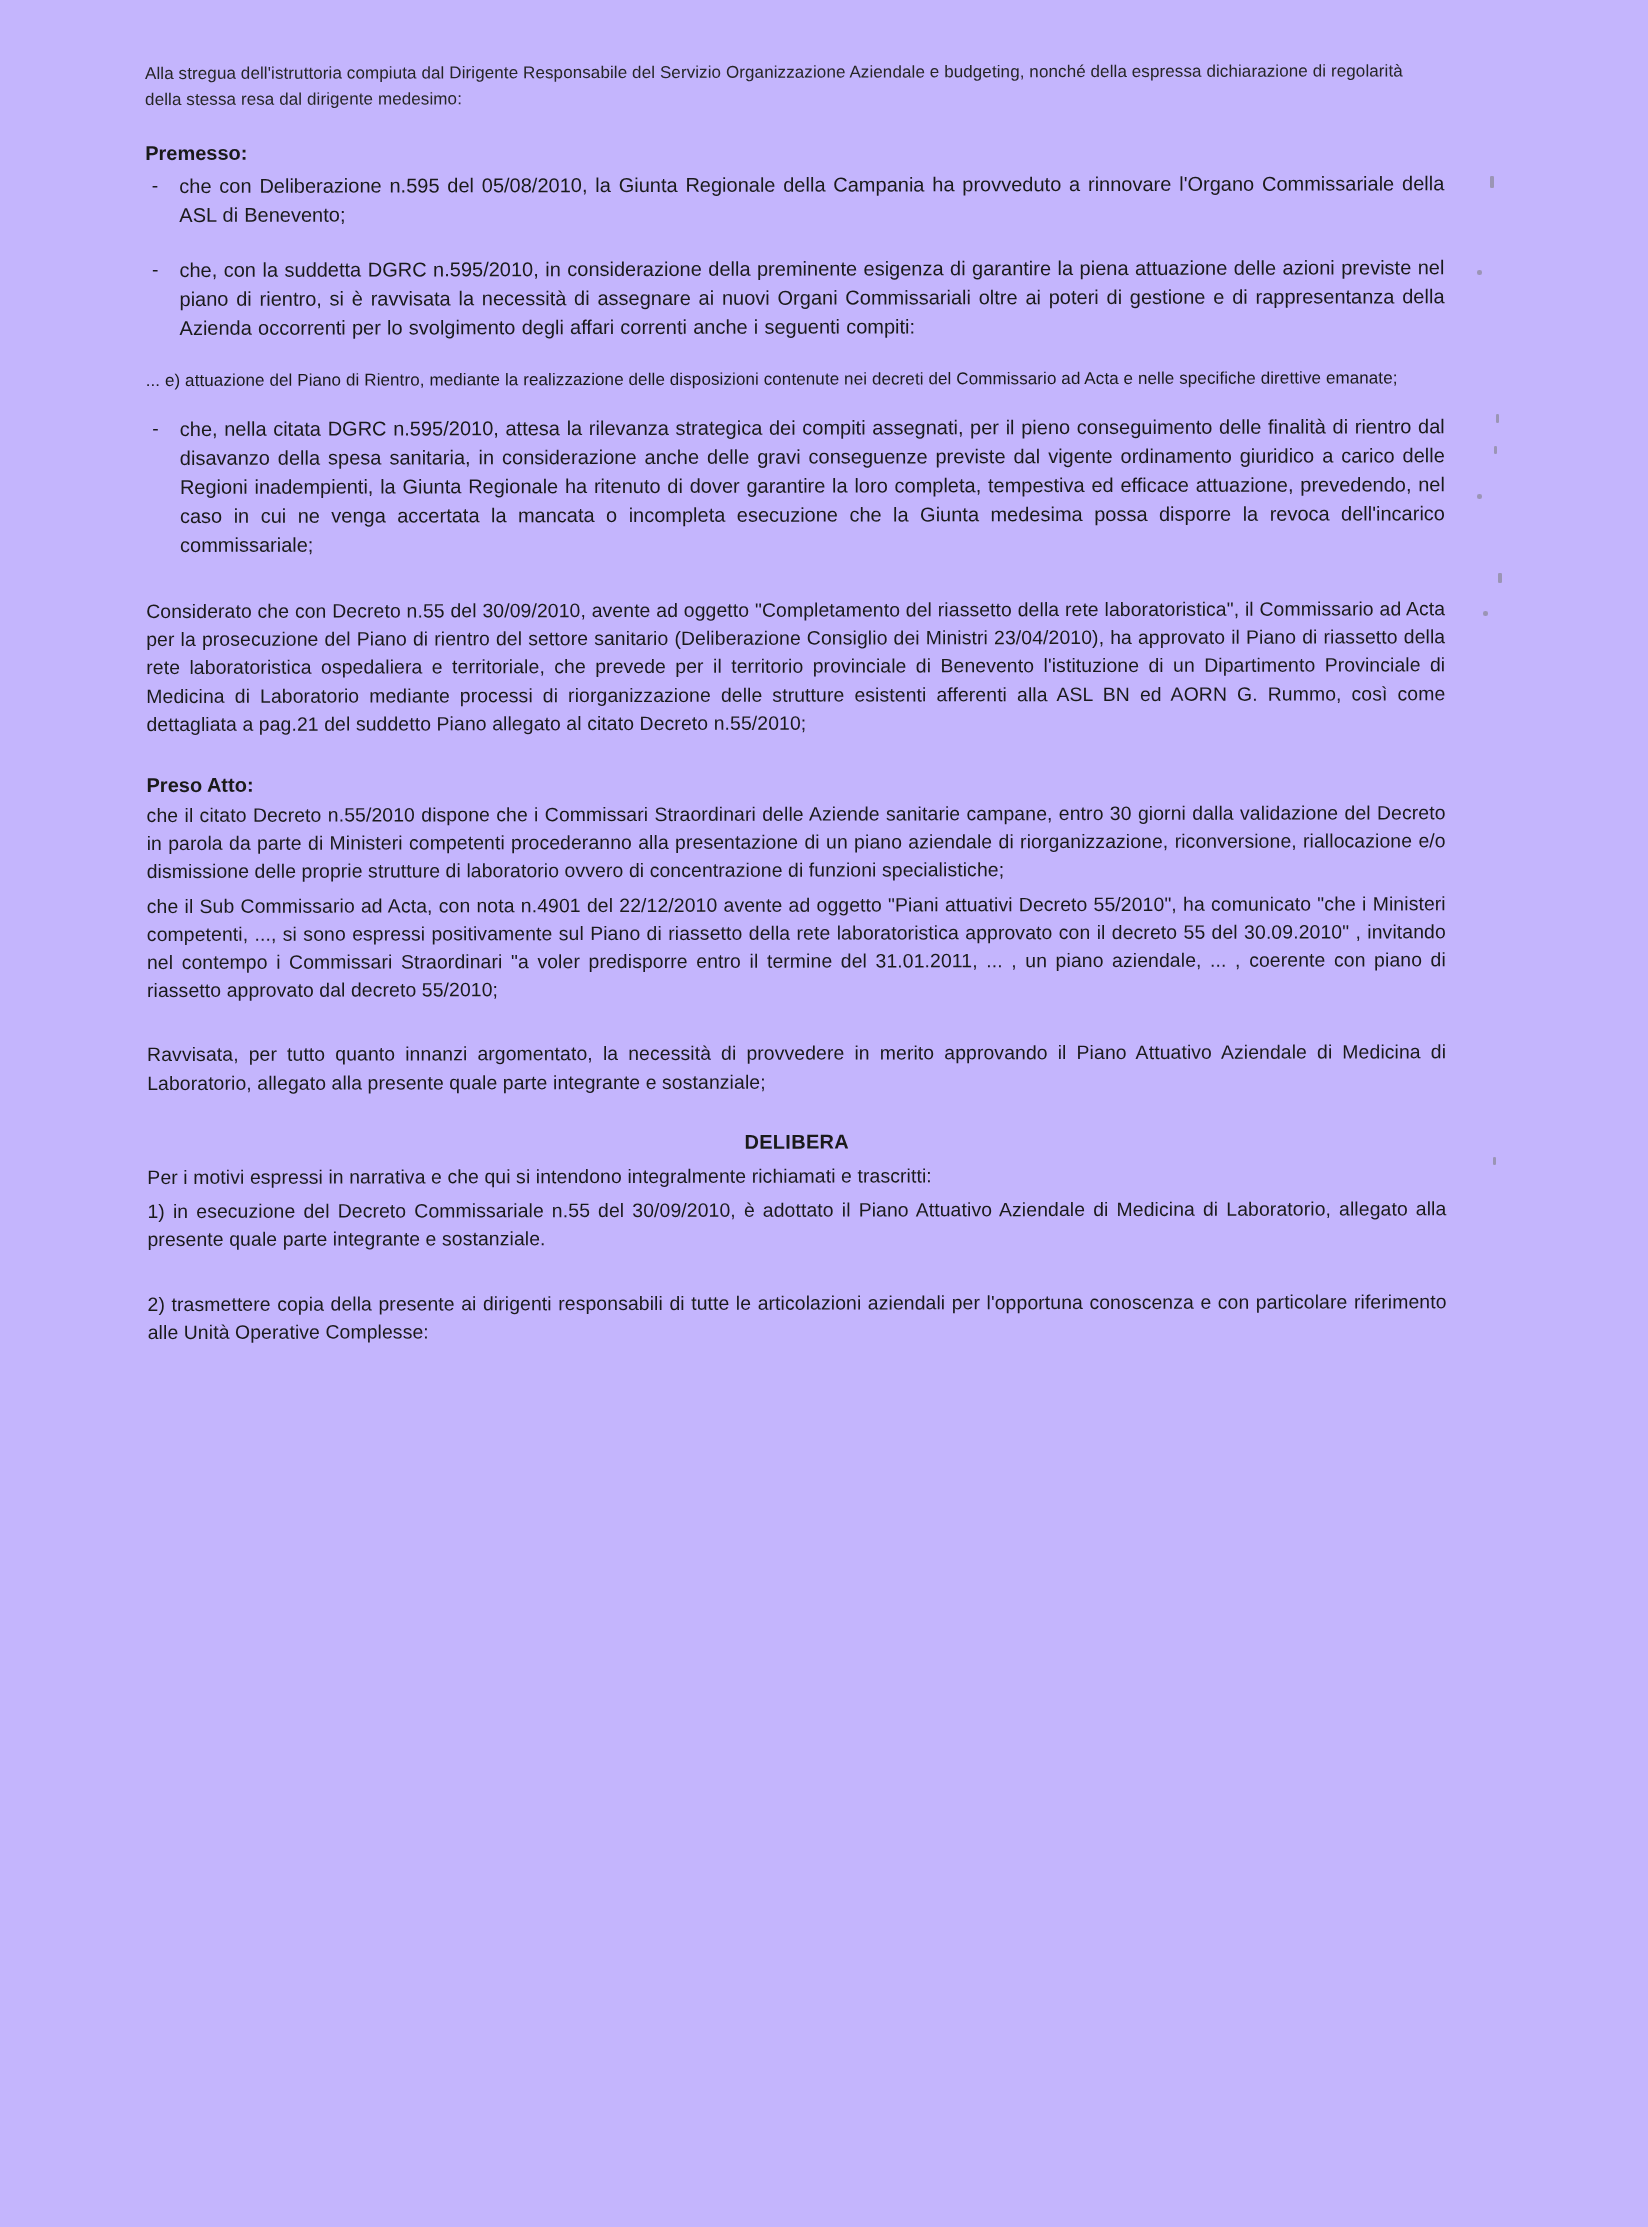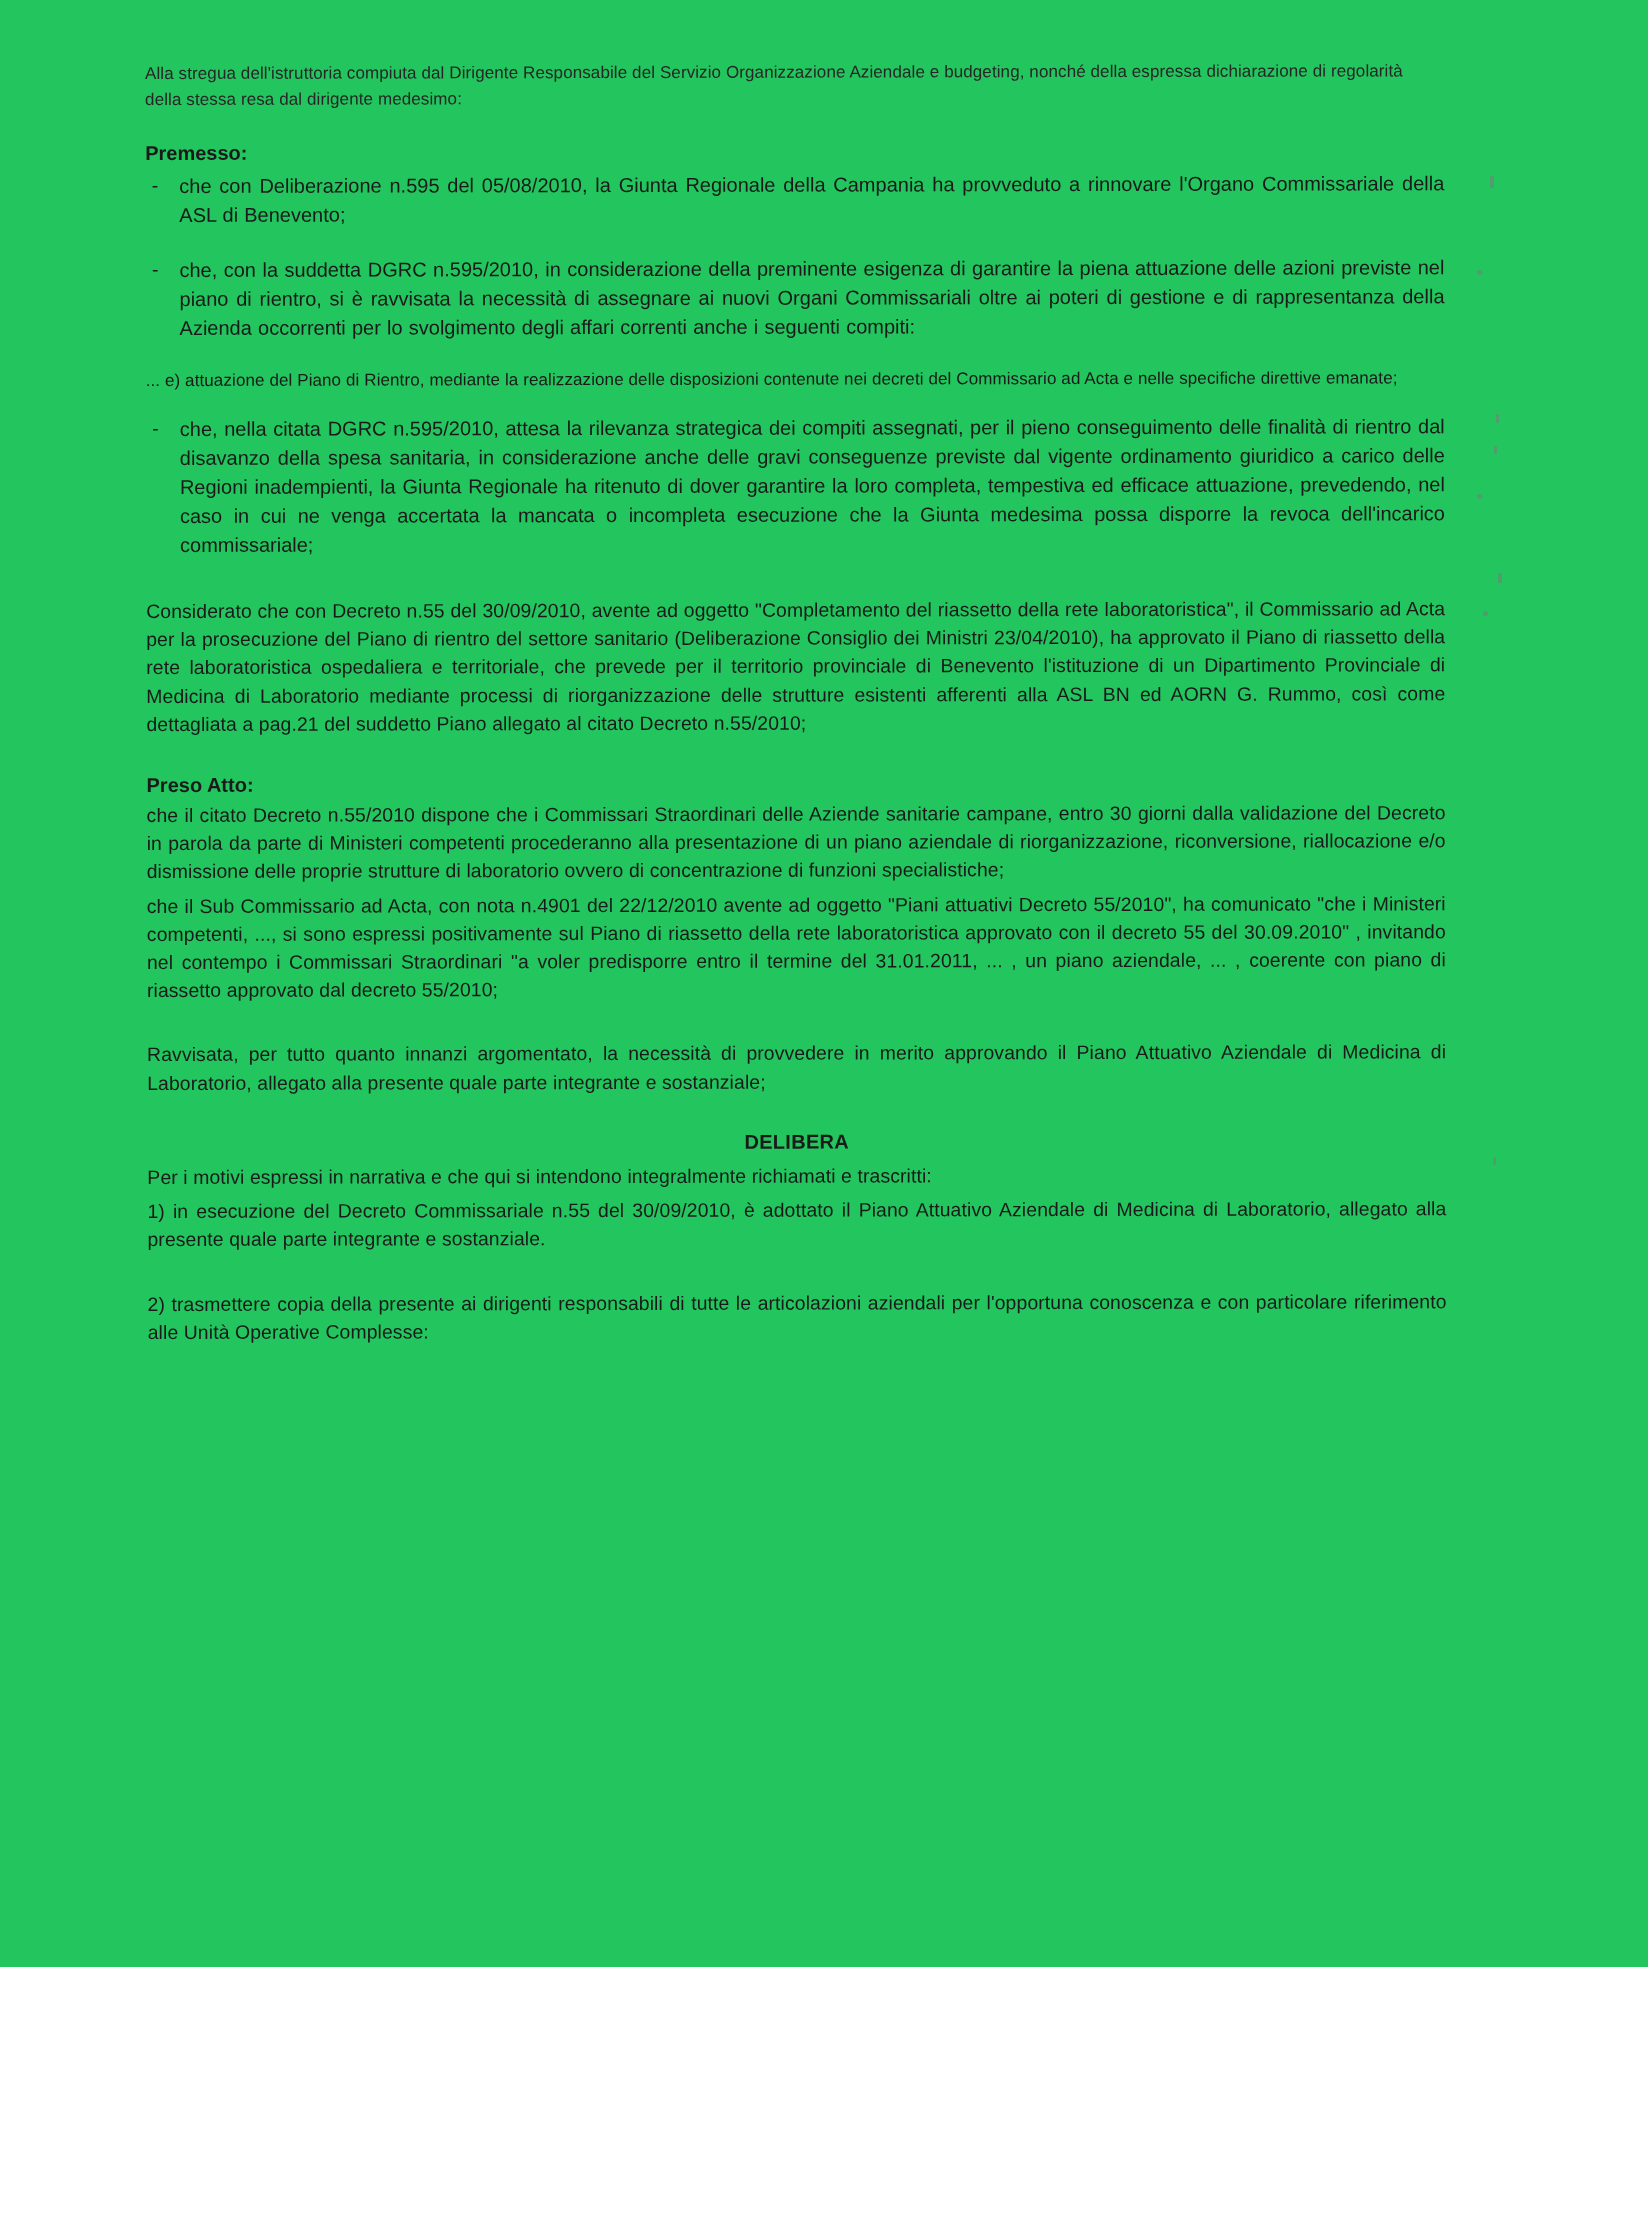--- a/index.html
+++ b/index.html
@@ -12,22 +12,22 @@
     height: 2227px;
     font-family: "Liberation Sans", sans-serif;
     color: #1a1a1a;
     position: relative;
     overflow: hidden;
   }
   .page {
     position: absolute;
     left: 0; top: 0;
     width: 1648px;
-    height: 1967px;
-    background: #22c55e;
+    height: 2227px;
+    background: #c4b5fd;
   }
   
   .speck {
     position: absolute;
     background: #7a7a7a;
     border-radius: 50%;
     opacity: 0.55;
   }
   .doc-body {
     position: absolute;

